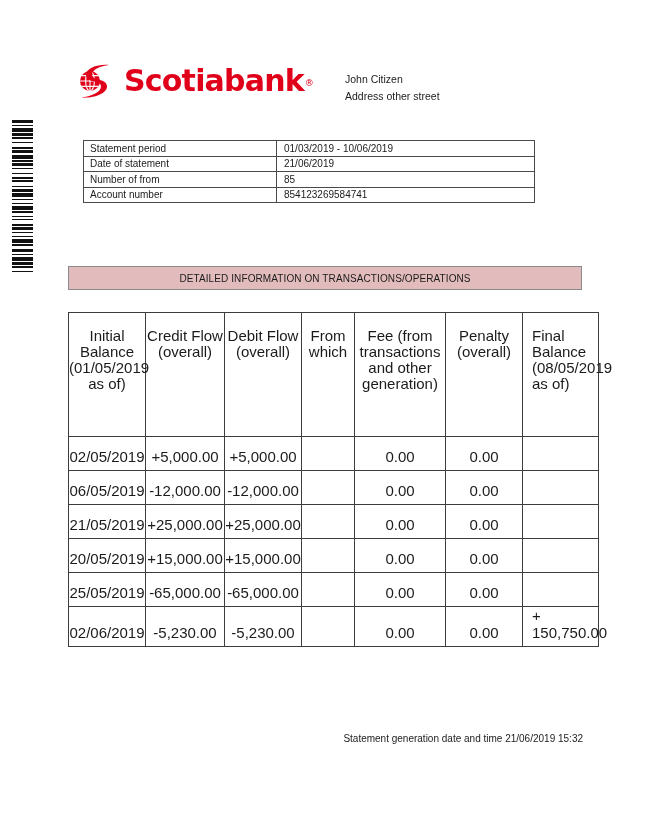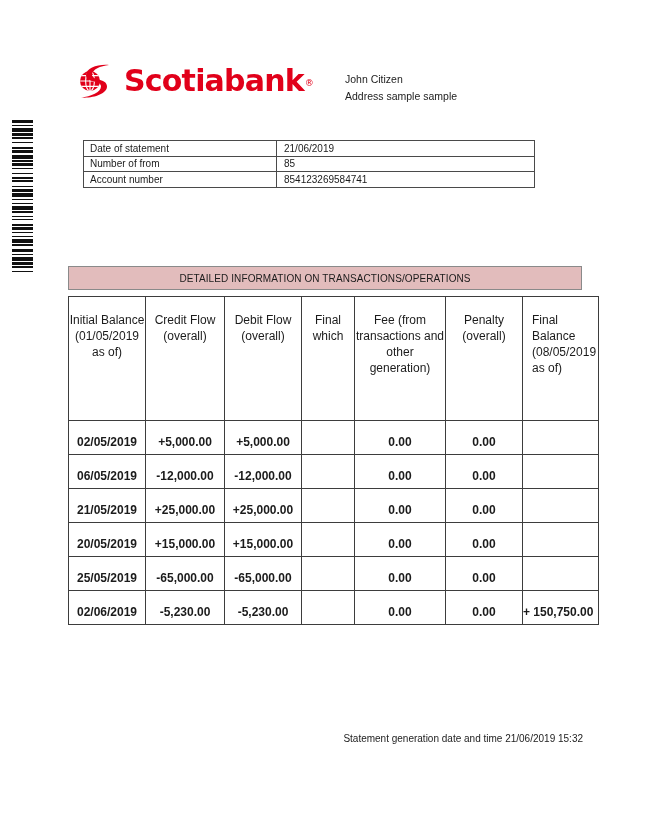--- a/index.html
+++ b/index.html
@@ -119,24 +119,24 @@
     align-items: center;
     justify-content: center;
     font-size: 10px;
     letter-spacing: 0.1px;
     color: #1b1b1b;
   }
 
   .tx-table {
     position: absolute;
     left: 68px;
-    top: 296px;
+    top: 312px;
     width: 514px;
     border-collapse: collapse;
-    font-size: 12px;
+    font-size: 15px;
     table-layout: fixed;
   }
   .tx-table th,
   .tx-table td {
     border-left: 1px solid #3d3d3d;
     border-right: 1px solid #3d3d3d;
     padding: 0;
     color: #1b1b1b;
     font-weight: normal;
   }
@@ -157,25 +157,25 @@
   .tx-table thead th.left-al {
     text-align: left;
     padding-left: 9px;
   }
   .tx-table tbody td {
     height: 28px;
     vertical-align: bottom;
     padding-bottom: 5px;
     text-align: center;
     border-bottom: 1px solid #3d3d3d;
-    font-weight: bold;
   }
   .tx-table tbody tr:first-child td { border-top: none; }
   .tx-table tbody td.final {
     text-align: left;
+    padding-left: 9px;
   }
   
   .c-init  { width: 76px; }
   .c-cred  { width: 78px; }
   .c-deb   { width: 76px; }
   .c-from  { width: 52px; }
   .c-fee   { width: 90px; }
   .c-pen   { width: 76px; }
   .c-final { width: 66px; }
 
@@ -302,26 +302,30 @@
         </svg>
       </div>
       <div class="logo-word">
         <span>Scotiabank</span>
         <span class="logo-reg">®</span>
       </div>
     </div>
 
     <div class="addressee">
       <div>John Citizen</div>
-      <div>Address sample sample</div>
+      <div>Address other street</div>
     </div>
   </div>
 
   <table class="info-table">
     <tbody>
+        <tr>
+          <td class="k">Statement period</td>
+          <td class="v">01/03/2019 - 10/06/2019</td>
+        </tr>
         <tr>
           <td class="k">Date of statement</td>
           <td class="v">21/06/2019</td>
         </tr>
         <tr>
           <td class="k">Number of from</td>
           <td class="v">85</td>
         </tr>
         <tr>
           <td class="k">Account number</td>
@@ -331,21 +335,21 @@
   </table>
 
   <div class="tx-banner">DETAILED INFORMATION ON TRANSACTIONS/OPERATIONS</div>
 
   <table class="tx-table">
     <thead>
       <tr>
         <th class="c-init">Initial Balance (01/05/2019 as of)</th>
         <th class="c-cred">Credit Flow (overall)</th>
         <th class="c-deb">Debit Flow (overall)</th>
-        <th class="c-from blank-col">Final which</th>
+        <th class="c-from blank-col">From which</th>
         <th class="c-fee">Fee (from transactions and other generation)</th>
         <th class="c-pen">Penalty (overall)</th>
         <th class="c-final left-al">Final Balance (08/05/2019 as of)</th>
       </tr>
     </thead>
     <tbody>
         <tr>
           <td class="c-init">02/05/2019</td>
           <td class="c-cred">+5,000.00</td>
           <td class="c-deb">+5,000.00</td>

